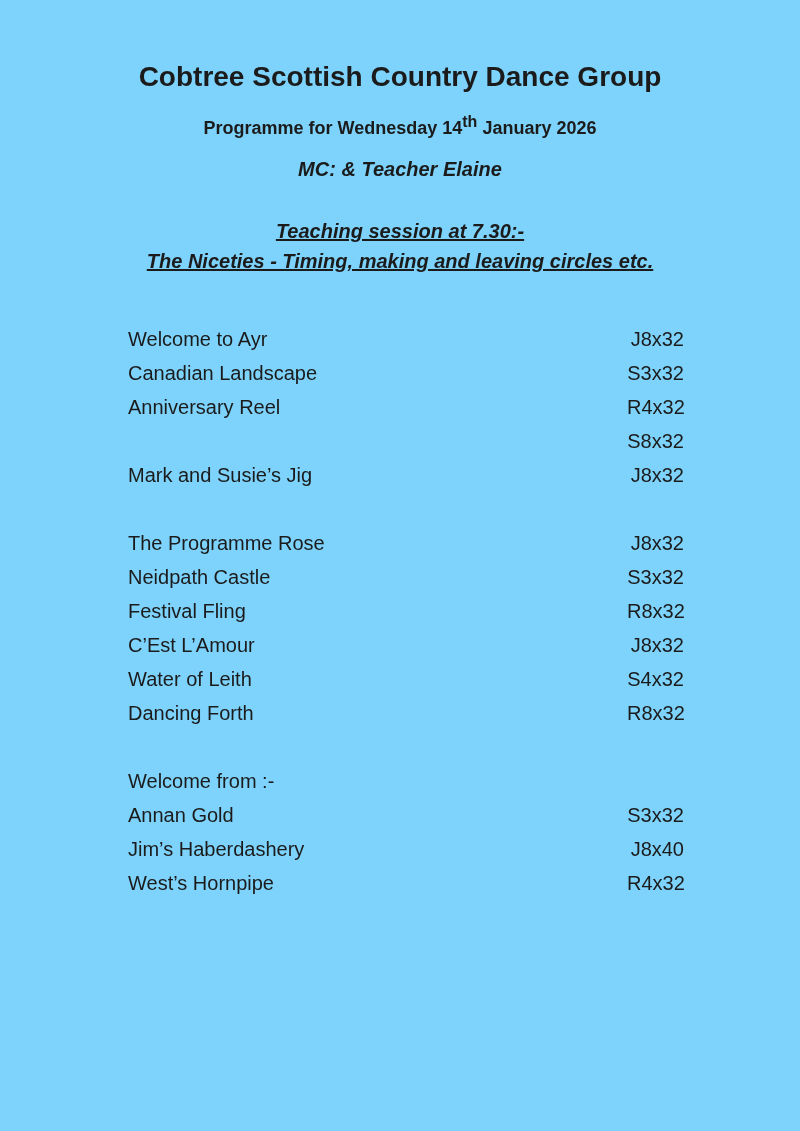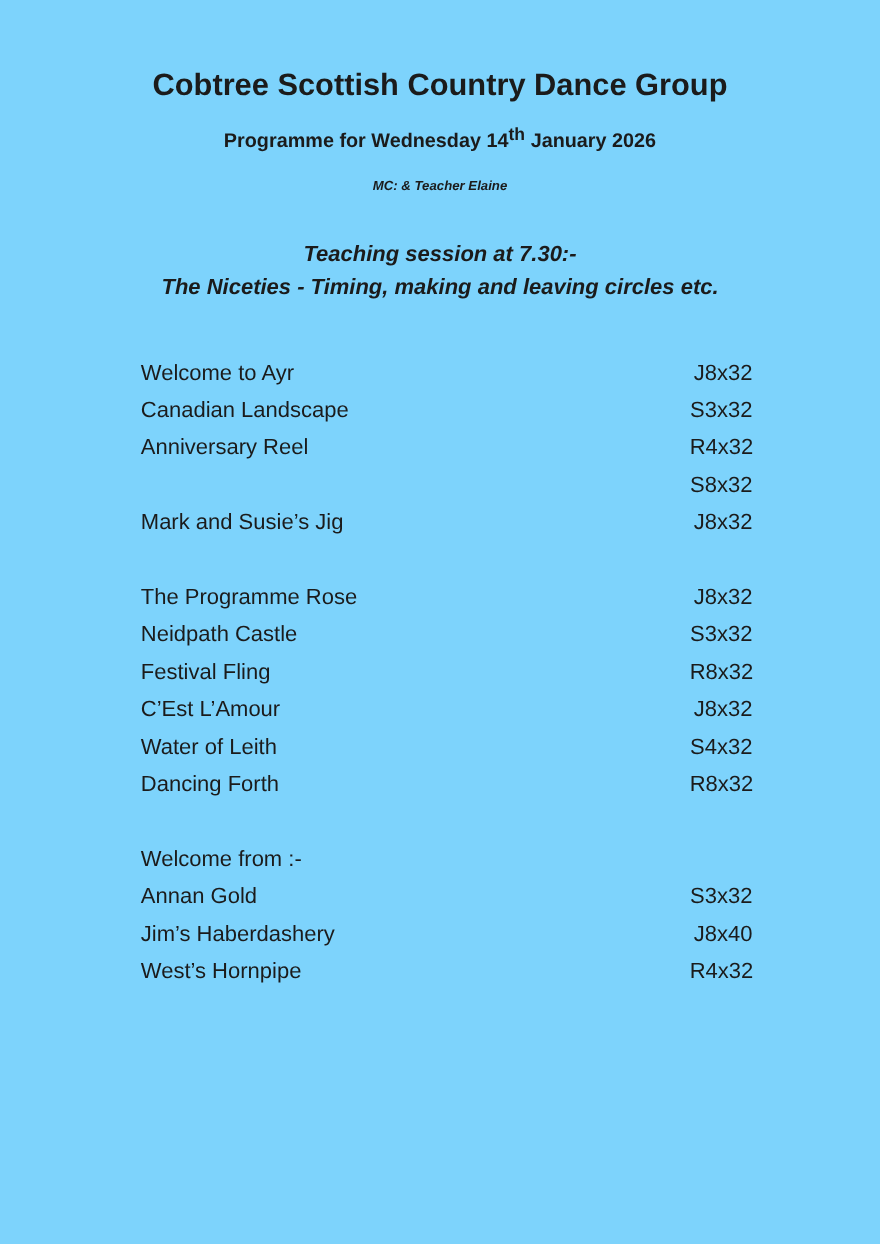--- a/index.html
+++ b/index.html
@@ -32,32 +32,33 @@
     line-height: 24px;
   }
   .date-line sup {
     font-size: 16px;
     vertical-align: super;
     line-height: 0;
   }
   .mc-line {
     margin-top: 16px;
     text-align: center;
-    font-size: 12px;
+    font-size: 20px;
     font-weight: bold;
     font-style: italic;
     line-height: 26px;
   }
   .teaching-block {
     margin-top: 34px;
     text-align: center;
     font-size: 20px;
     font-weight: bold;
     font-style: italic;
     line-height: 30px;
+    text-decoration: underline;
   }
   .dance-list {
     margin-top: 46px;
     margin-left: 128px;
     width: 556px;
     font-size: 20px;
   }
   .dance-row {
     display: flex;
     line-height: 34px;

